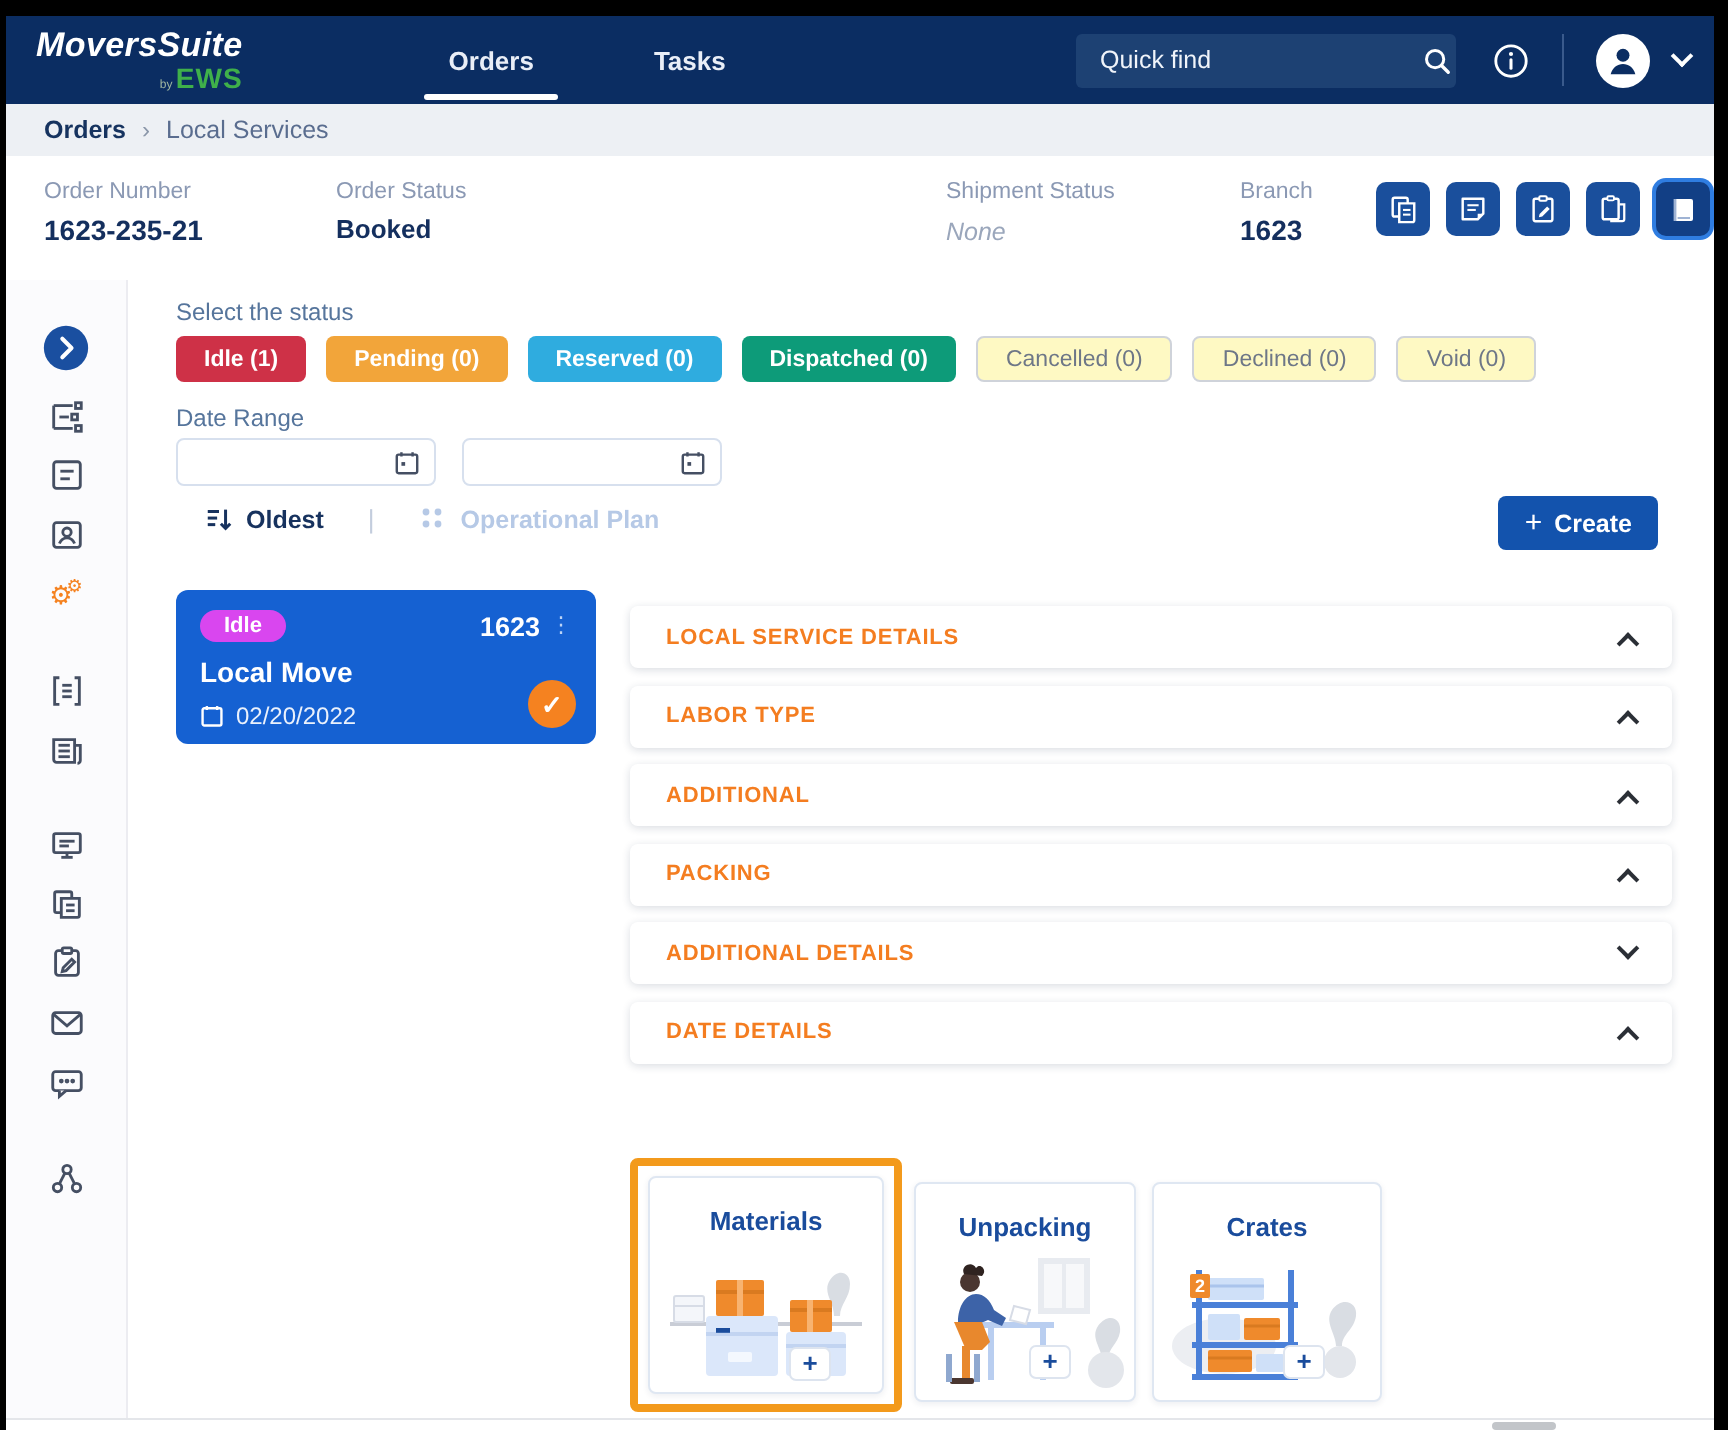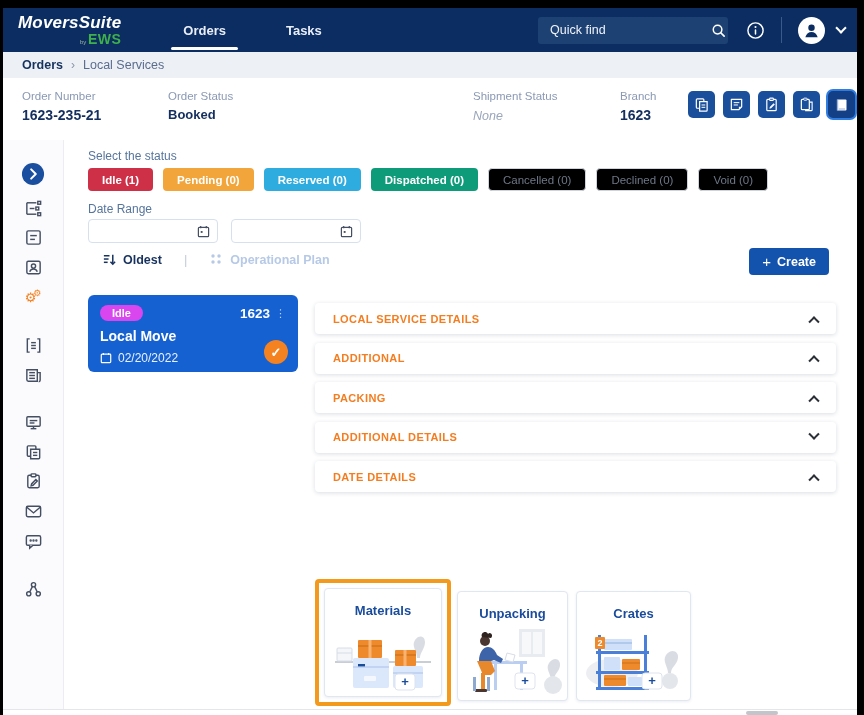--- a/index.html
+++ b/index.html
@@ -1,20 +1,20 @@
 <!DOCTYPE html>
 <html><head>
 <meta charset="utf-8">
 <style>
   * { margin:0; padding:0; box-sizing:border-box; }
   html,body { width:864px; height:715px; background:#000; font-family:"Liberation Sans", sans-serif; overflow:hidden; }
   .app { position:absolute; left:3px; top:8px; width:854px; height:707px; background:#fff; overflow:hidden; }
 
   
-  .navbar { position:absolute; left:0; top:0; width:854px; height:44px; background:#0b2d62; display:flex; align-items:center; }
+  .navbar { position:absolute; left:0; top:0; width:854px; height:44px; background:#0b2d62; display:flex; align-items:center;gap:41px; }
   .logo { margin-left:15px; display:flex; flex-direction:column; align-items:flex-end; line-height:1; }
   .logo-main { color:#fff; font-size:17px; font-weight:bold; font-style:italic; letter-spacing:.2px; }
   .logo-by { font-size:6px; color:#9fb6a0; margin-top:1px; }
   .logo-by b { font-size:14px; color:#3fb04a; font-weight:bold; letter-spacing:.5px; }
   .tabs { display:flex; height:100%; margin-left:32px; }
   .tab { position:relative; padding:0 30px; display:flex; align-items:center; color:#e9eef7; font-size:13px; font-weight:bold; cursor:pointer; }
   .tab.active::after { content:""; position:absolute; left:18px; right:18px; bottom:2px; height:3px; background:#fff; border-radius:2px; }
   .nav-right { margin-left:auto; display:flex; align-items:center; margin-right:12px; }
   .quickfind { width:190px; height:27px; background:#1d4173; border-radius:3px; display:flex; align-items:center; padding:0 8px 0 12px; }
   .quickfind input { flex:1; background:transparent; border:none; outline:none; color:#fff; font-size:12.5px; font-family:"Liberation Sans", sans-serif; }
@@ -42,21 +42,21 @@
 
   
   .main { position:absolute; left:0; top:132px; width:854px; height:569px; display:flex; }
   .sidebar { position:relative; width:61px; background:#fbfbfd; border-right:1px solid #ececf1; flex:none; }
   .side-ic { position:absolute; left:50%; transform:translateX(-50%); width:24px; height:24px; display:flex; align-items:center; justify-content:center; cursor:pointer; }
   .content { position:relative; flex:1; background:#fff; }
 
   .sec-label { font-size:12px; color:#56759c; }
   .chips { position:absolute; left:24px; top:28px; display:flex; gap:10px; }
   .chip { height:23px; border-radius:4px; padding:0 14px; display:flex; align-items:center; color:#fff; font-size:11.5px; font-weight:bold; cursor:pointer; white-space:nowrap; }
-  .chip.outline { background:#000000; border:1px solid #cfd3da; color:#6e7787; font-weight:normal; font-size:11.5px; }
+  .chip.outline { background:#fef9c3; border:1px solid #cfd3da; color:#6e7787; font-weight:normal; font-size:11.5px; }
 
   .date-inputs { position:absolute; left:24px; top:79px; display:flex; gap:13px; }
   .date-input { width:130px; height:24px; border:1px solid #d7e0ee; border-radius:4px; display:flex; align-items:center; justify-content:flex-end; padding-right:7px; background:#fff; cursor:text; }
 
   .sort-row { position:absolute; left:38px; top:112px; display:flex; align-items:center; }
   .sort-lbl { color:#17325e; font-size:12.5px; font-weight:bold; margin-left:6px; cursor:pointer; }
   .sort-div { color:#c3cddd; margin:0 22px; font-size:13px; }
   .plan-lbl { color:#b6c9e6; font-size:12.5px; font-weight:bold; margin-left:7px; cursor:pointer; }
   .create-btn { position:absolute; right:28px; top:108px; height:27px; padding:0 13px; background:#1353ad; border:none; border-radius:4px; color:#fff; font-size:12.5px; font-weight:bold; display:flex; align-items:center; gap:6px; cursor:pointer; font-family:"Liberation Sans", sans-serif; }
   .create-btn .plus { font-size:15px; font-weight:normal; }
@@ -386,20 +386,24 @@
               <line x1="10" y1="1.2" x2="10" y2="3.5"></line>
             </svg>
           <span>02/20/2022</span>
         </div>
         <div class="oc-check">✓</div>
       </div>
 
       <div class="accordion">
         <div class="acc-row">
           <span class="acc-lbl">LOCAL SERVICE DETAILS</span>
+            <span class="acc-chev up"></span>
+        </div>
+        <div class="acc-row">
+          <span class="acc-lbl">LABOR TYPE</span>
             <span class="acc-chev up"></span>
         </div>
         <div class="acc-row">
           <span class="acc-lbl">ADDITIONAL</span>
             <span class="acc-chev up"></span>
         </div>
         <div class="acc-row">
           <span class="acc-lbl">PACKING</span>
             <span class="acc-chev up"></span>
         </div>

